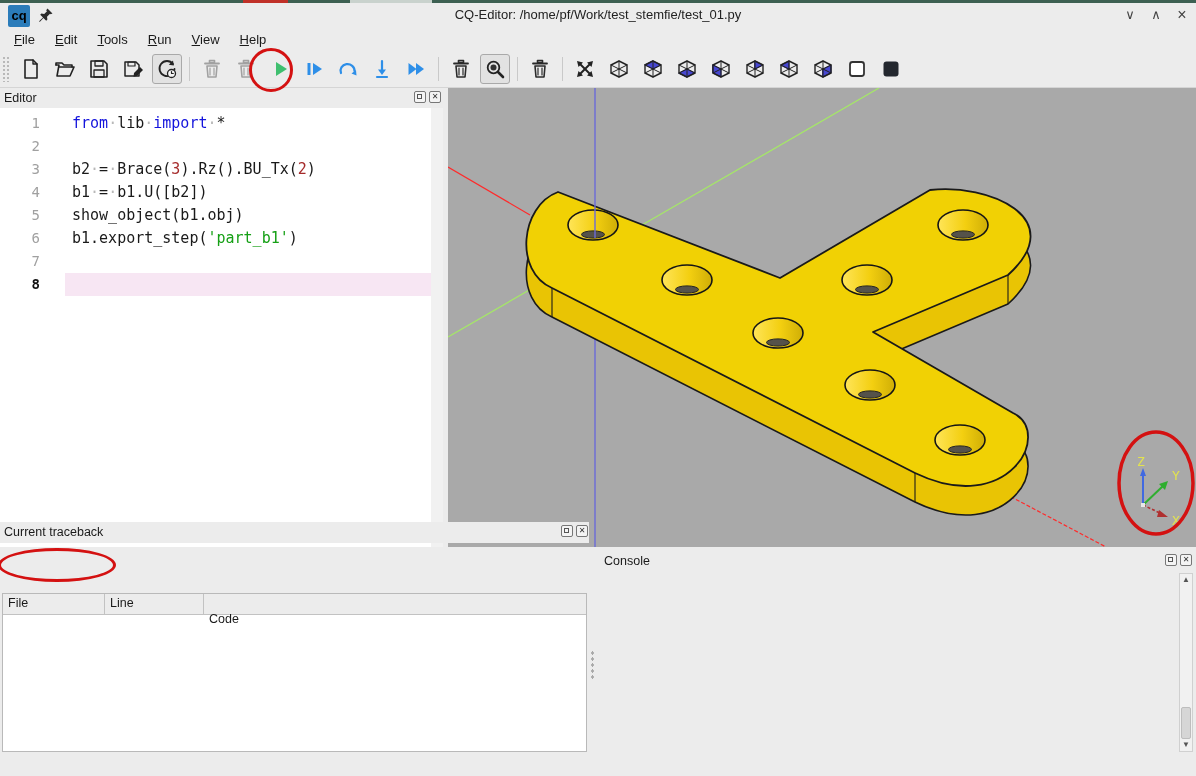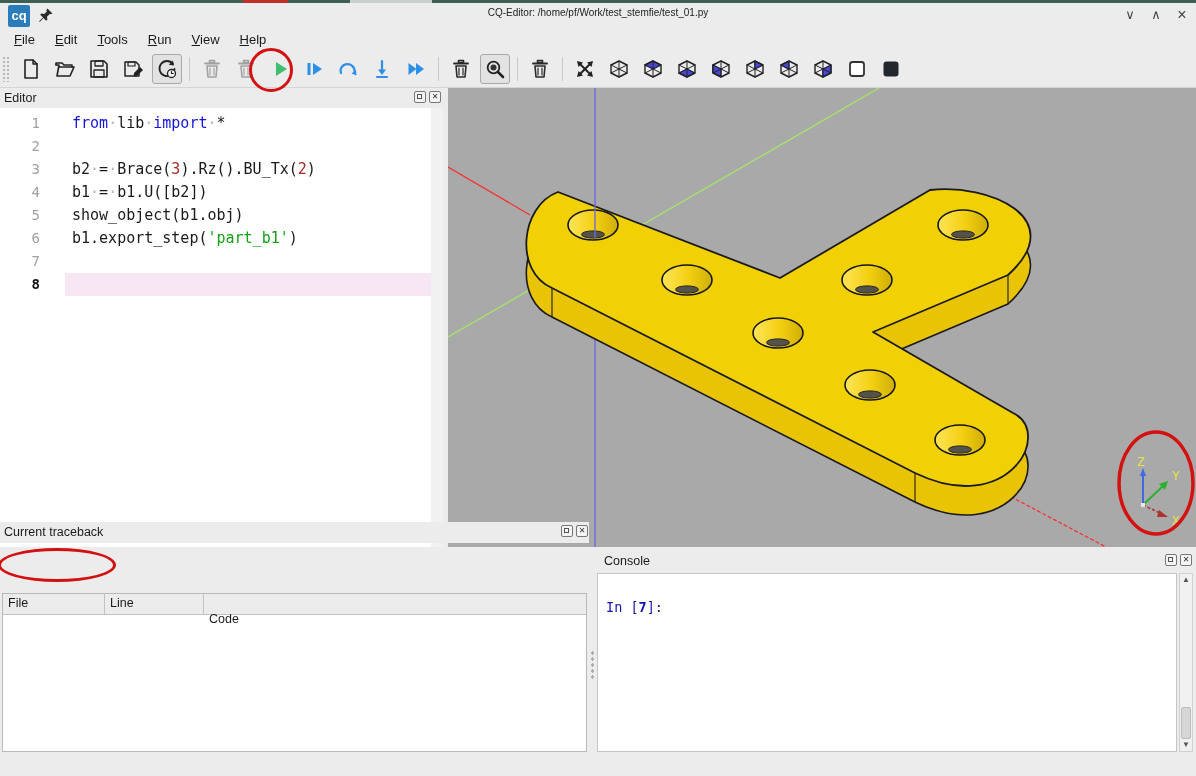--- a/index.html
+++ b/index.html
@@ -8,23 +8,23 @@
     position:relative; width:1196px; height:776px; overflow:hidden;
     background:#ececec; font-family:"Liberation Sans","DejaVu Sans",sans-serif;
     color:#1a1a1a;
   }
   
   #topstrip { position:absolute; left:0; top:0; width:1196px; height:3px; background:#3d6052; }
   #topstrip .seg { position:absolute; top:0; height:3px; }
   
   #titlebar { position:absolute; left:0; top:3px; width:1196px; height:25px; background:#ececec; }
   #applogo { position:absolute; left:8px; top:2px; width:22px; height:22px; border-radius:2px;
-    color:#ffffff; font-weight:bold; font-size:13px; text-align:center; line-height:21px; }
+    color:#000000; font-weight:bold; font-size:13px; text-align:center; line-height:21px; }
   #pin { position:absolute; left:38px; top:4px; width:16px; height:16px; }
-  #wintitle { position:absolute; left:0; right:0; top:4px; text-align:center; font-size:10px; color:#222; }
+  #wintitle { position:absolute; left:0; right:0; top:4px; text-align:center; font-size:13px; color:#222; }
   .winctl { position:absolute; top:2px; width:20px; height:20px; text-align:center; font-size:13px;
     color:#444; line-height:20px; cursor:default; }
   
   #menubar { position:absolute; left:0; top:28px; width:1196px; height:22px; display:flex; align-items:center; padding-left:4px; }
   .menuitem { font-size:13px; padding:2px 10px; color:#1a1a1a; }
   
   #toolbar { position:absolute; left:0; top:50px; width:1196px; height:38px; background:#ececec;
     border-bottom:1px solid #d5d5d5; display:flex; align-items:center; }
   #tb-handle { width:8px; height:26px; margin:0 4px 0 2px;
     background-image:radial-gradient(#b9b9b9 1px, transparent 1.2px); background-size:4px 4px; }
@@ -473,23 +473,20 @@
       <div class="dots"></div>
     </div>
 
   <div id="cohead" class="panelhead">
     <span class="ptitle" style="left:8px;">Console</span>
     <span class="pbtn" style="left:569px;">
         <span class="inner"></span>
       </span>
     <span class="pbtn" style="left:584px;">✕</span>
   </div>
-  <div id="consolebody">
-    <span class="prompt">In [<b>7</b>]:</span>
-  </div>
   <div id="coscroll">
     <div class="sarrow" style="top:1px;">▲</div>
     <div id="cothumb"></div>
     <div class="sarrow" style="bottom:1px;">▼</div>
   </div>
 
   <div id="bottomstrip">
     
   </div>
 

